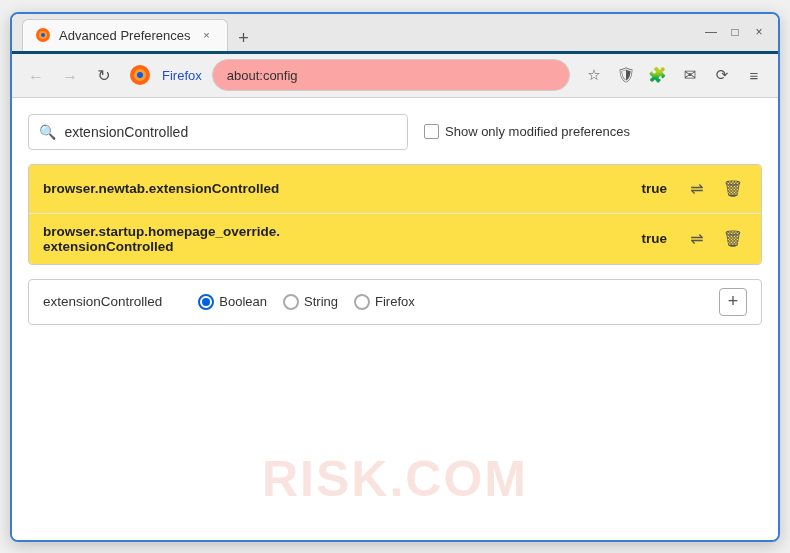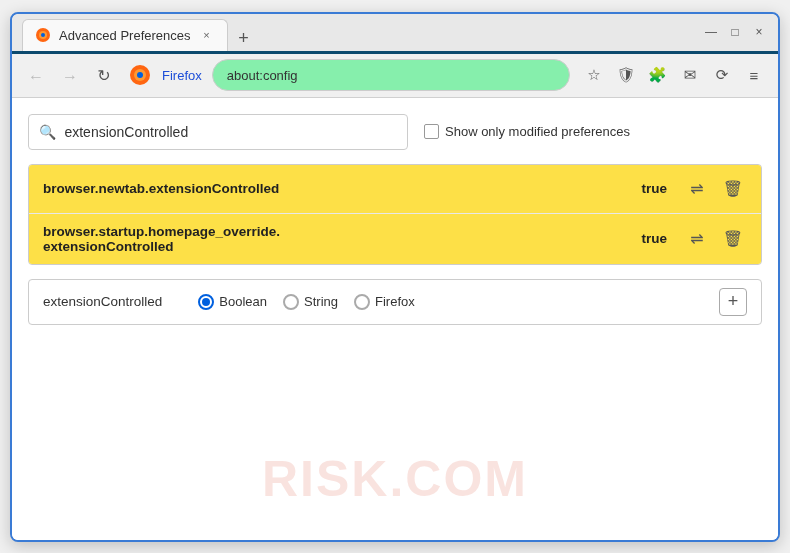--- a/index.html
+++ b/index.html
@@ -134,21 +134,21 @@
     }
     .firefox-brand {
       font-size: 13px;
       color: #1d4ed8;
       font-weight: 500;
     }
 
     .url-bar {
       flex: 1;
       height: 32px;
-      background: #86efac;
+      background: #fca5a5;
       border: 1px solid #ccc;
       border-radius: 16px;
       display: flex;
       align-items: center;
       padding: 0 14px;
       font-size: 13px;
       color: #333;
       margin: 0 4px;
     }
 

